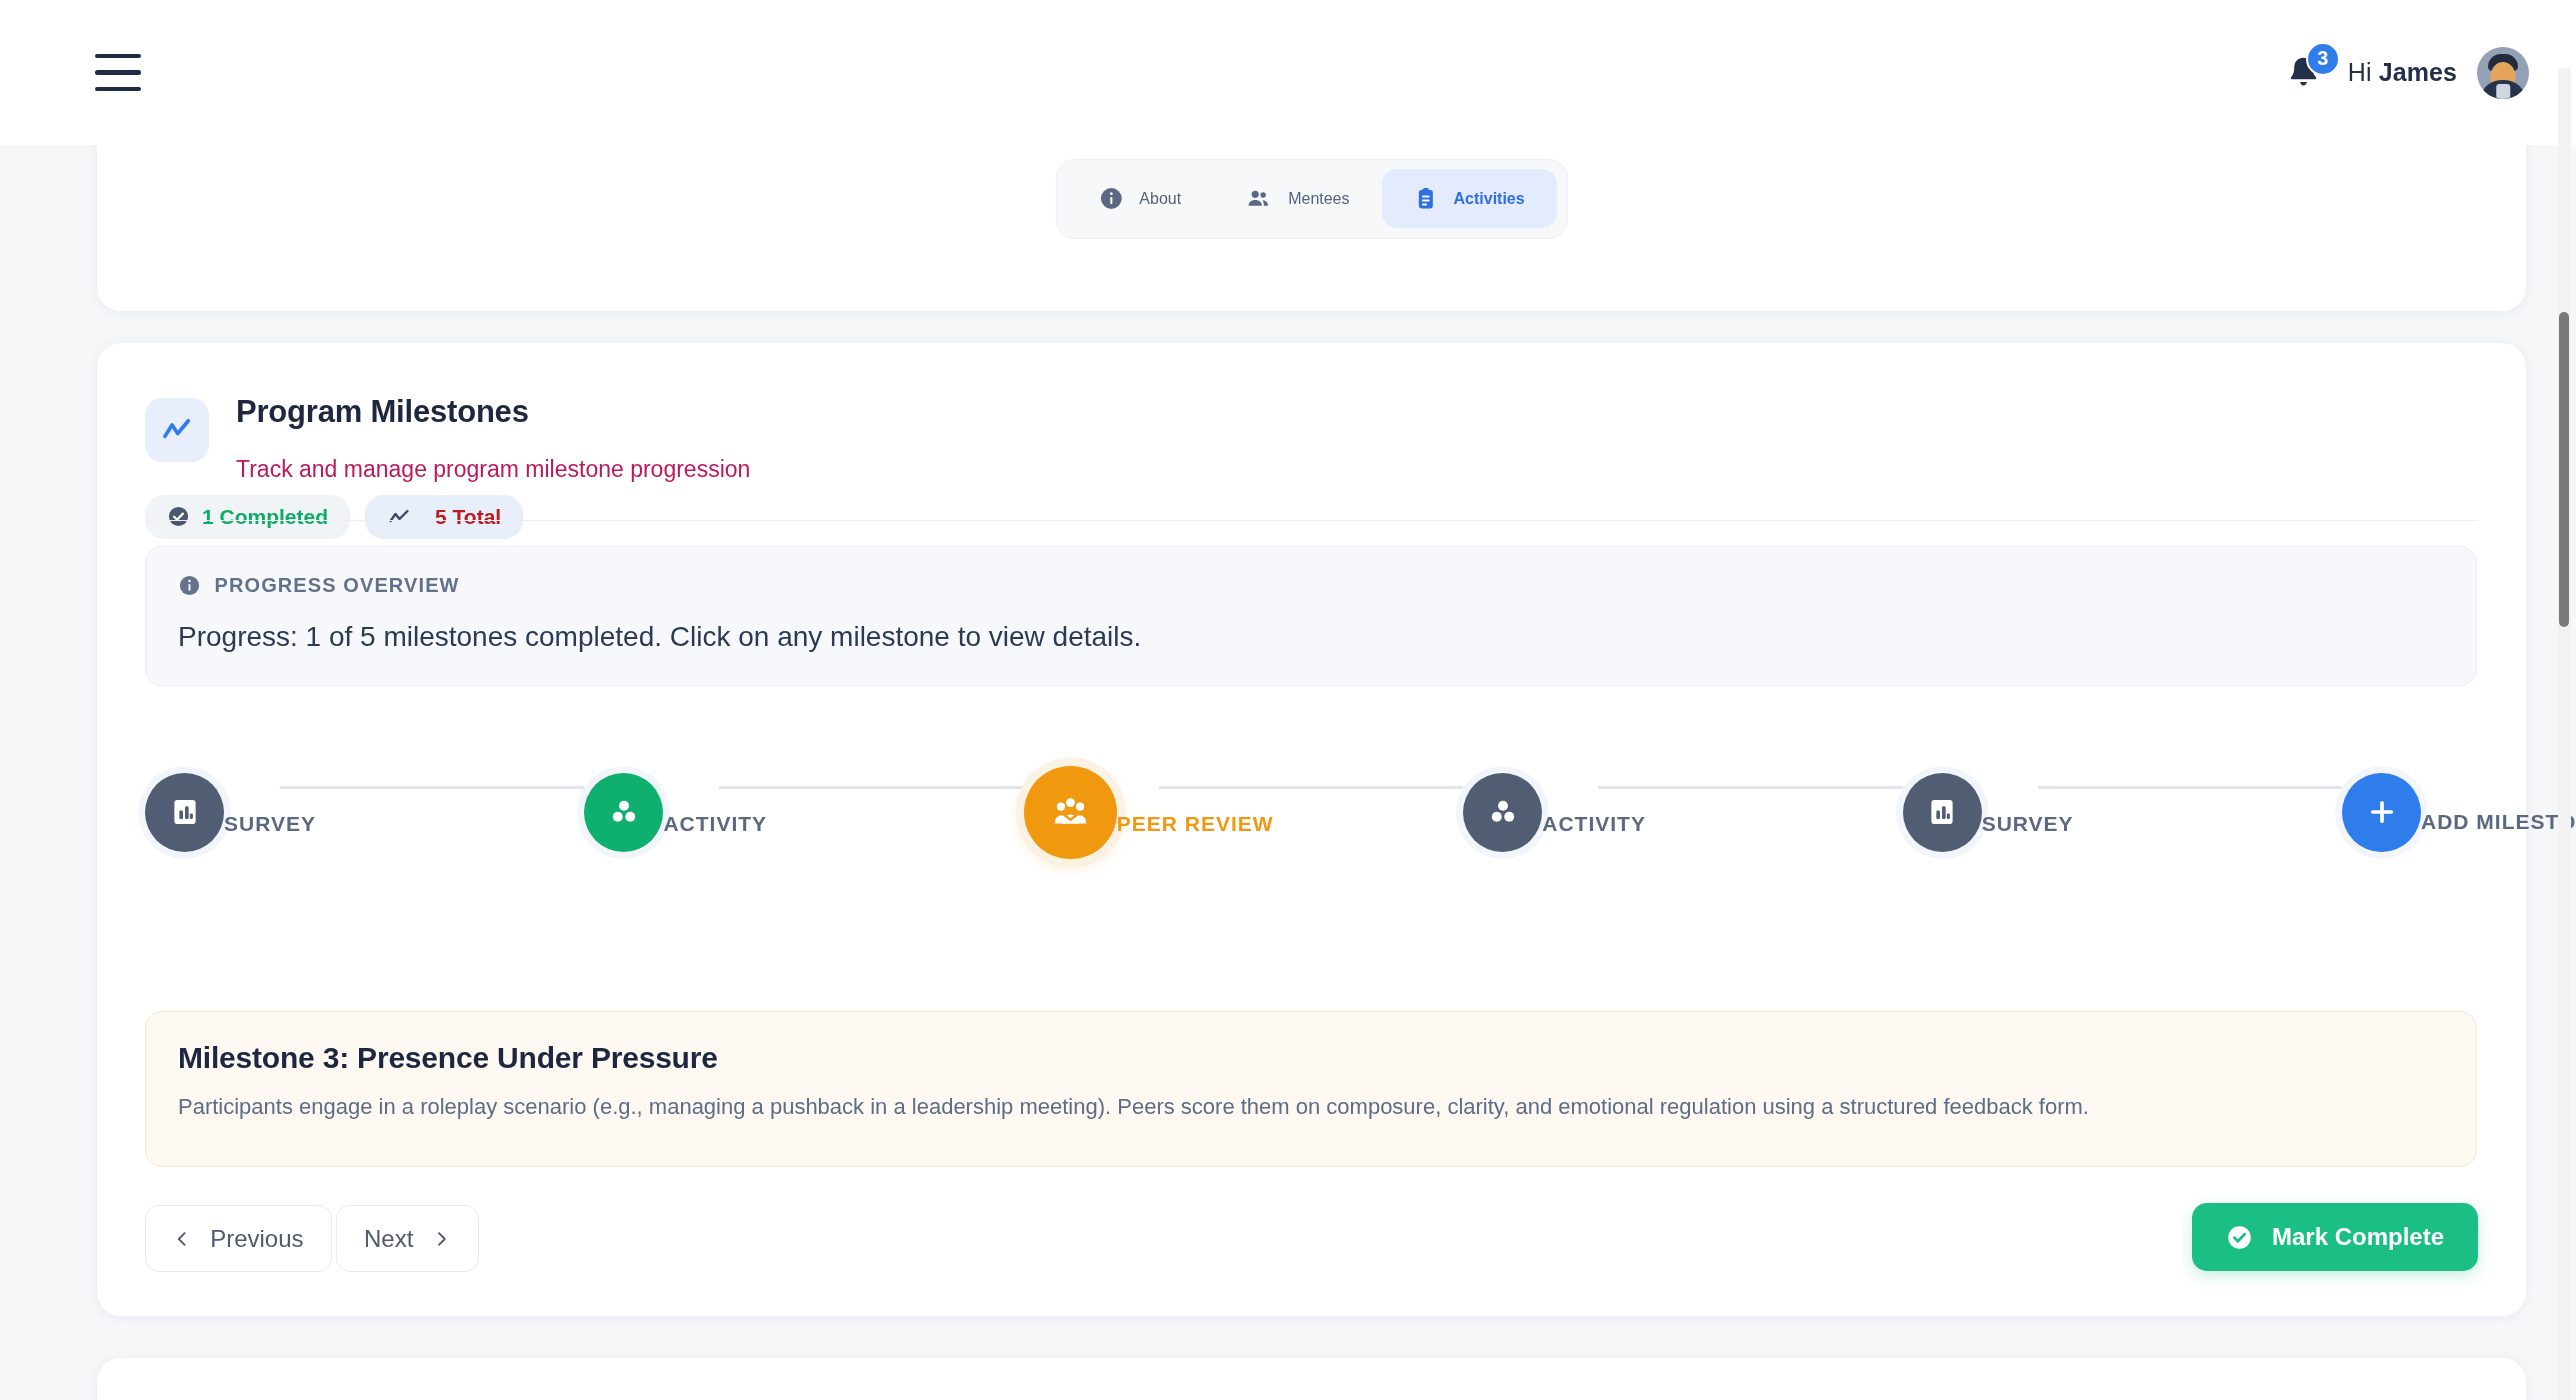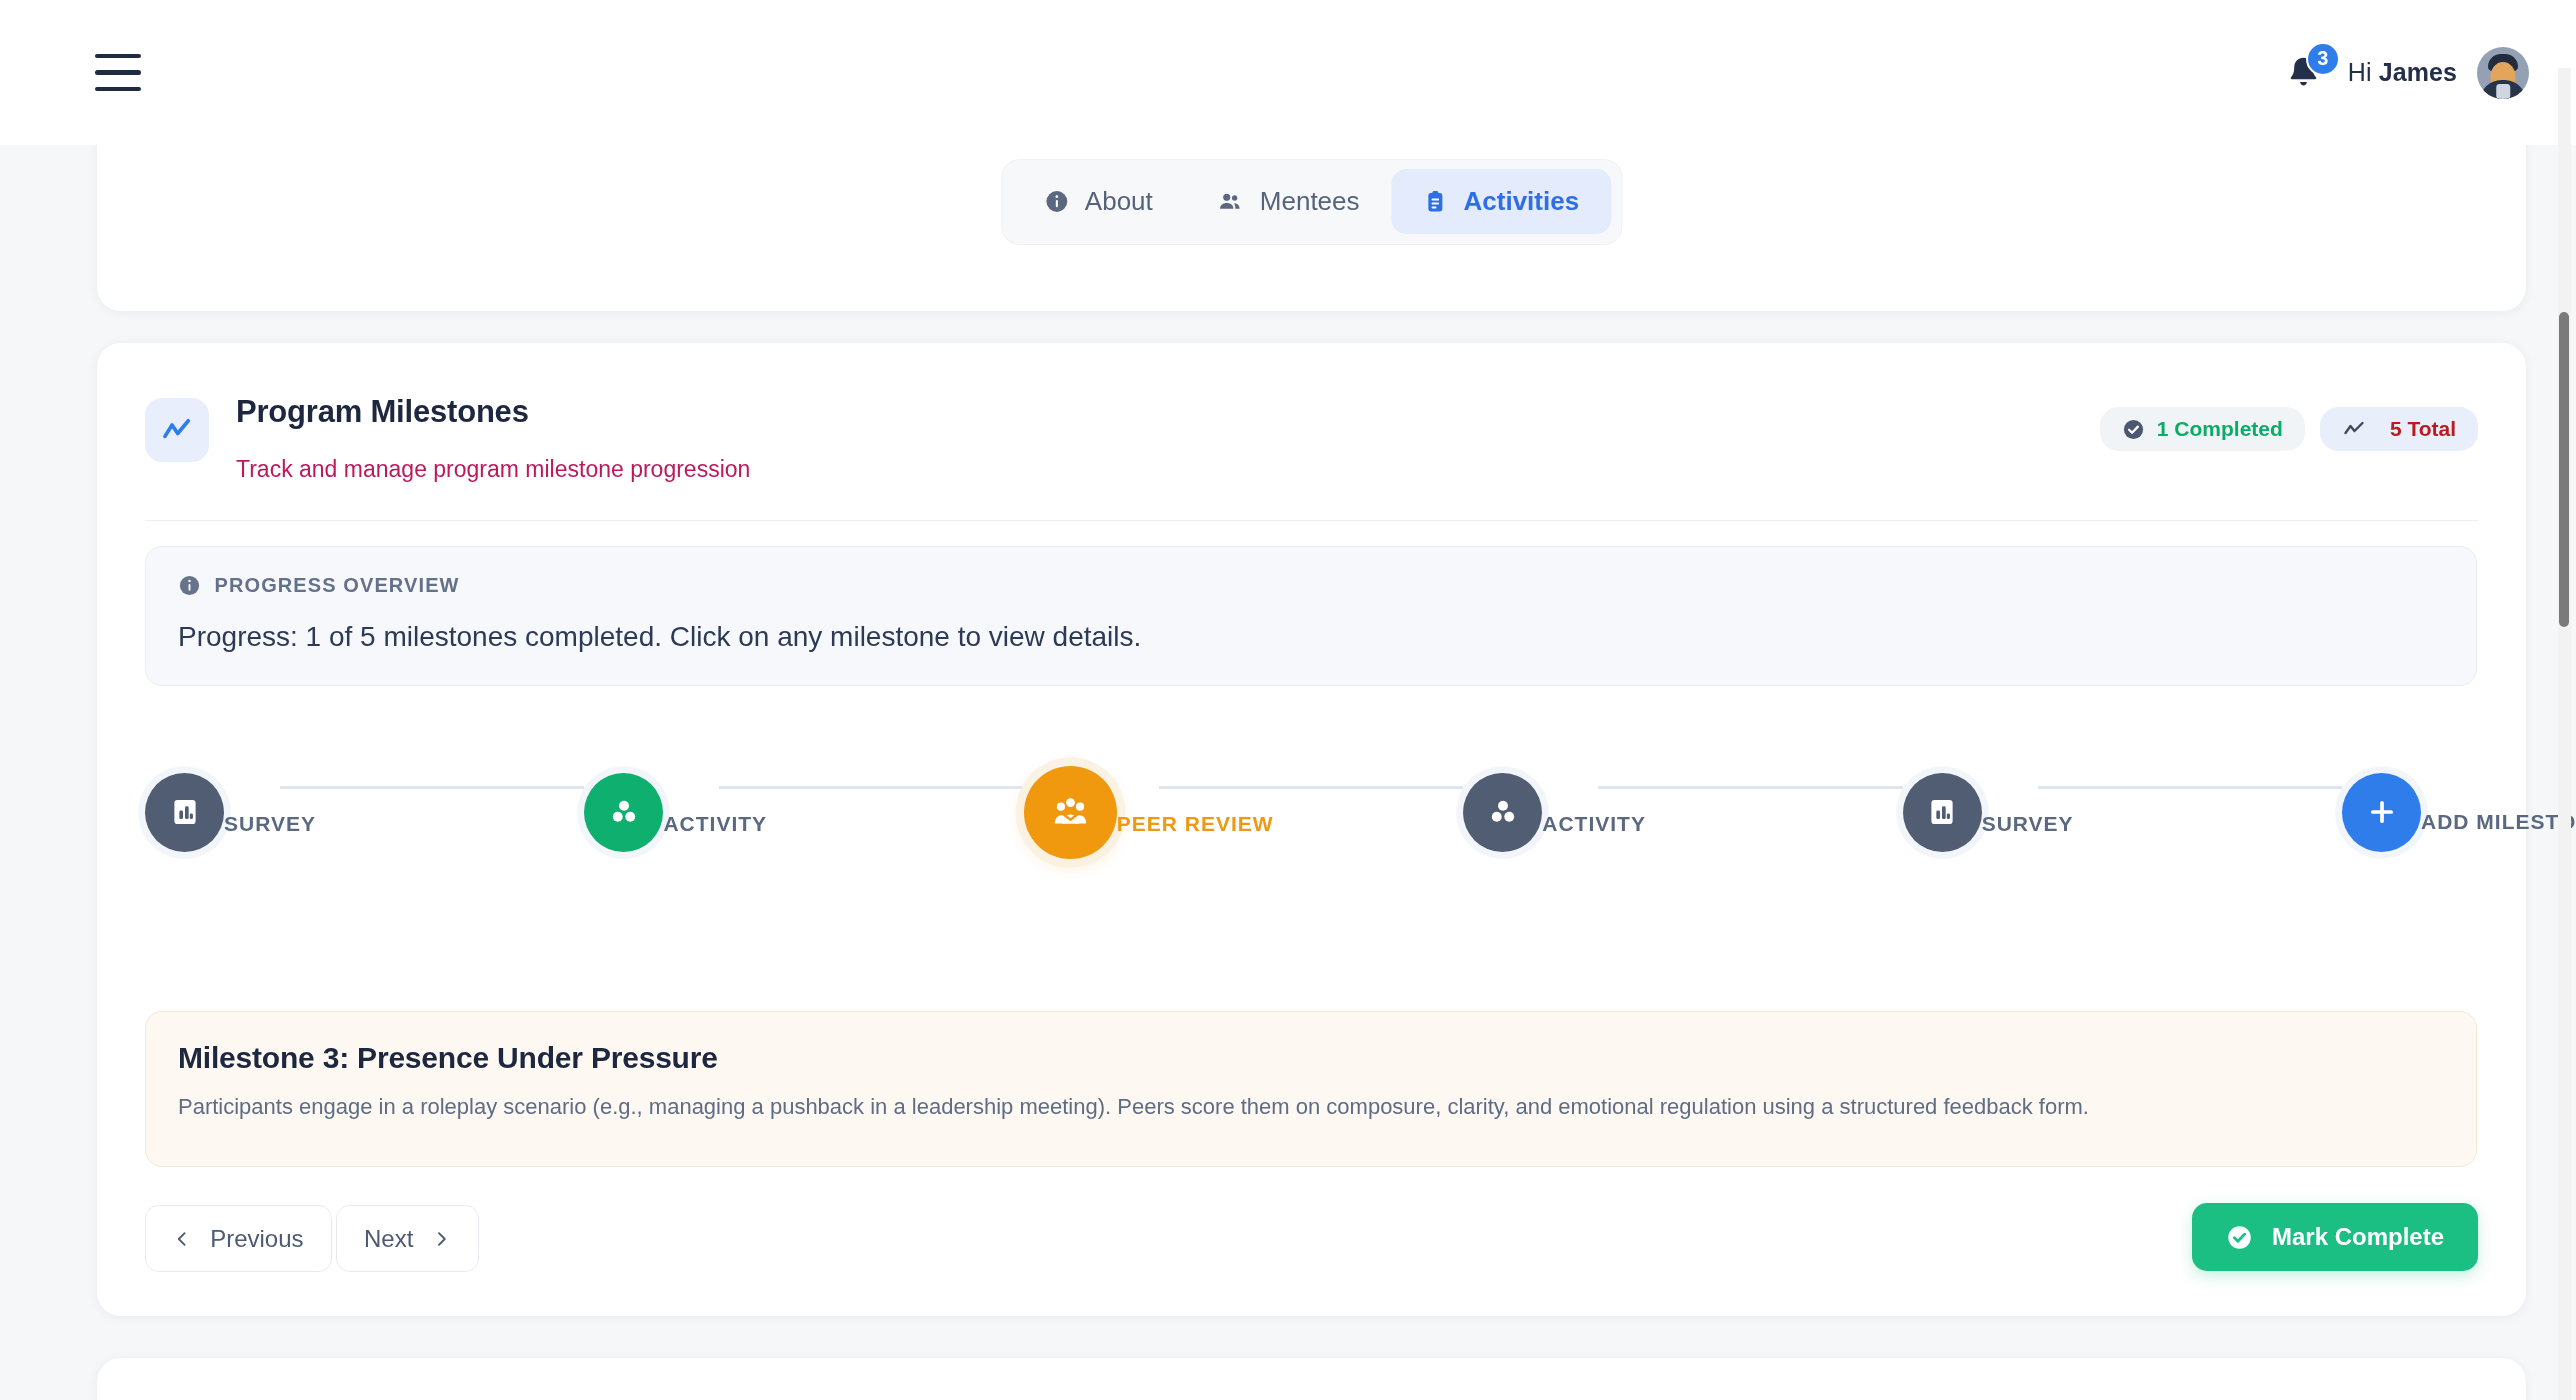--- a/index.html
+++ b/index.html
@@ -143,21 +143,21 @@
     border: 0.8px solid #edf0f4;
     border-radius: 18.6px;
     padding: 9.3px 10px;
   }
   .tab {
     display: flex;
     align-items: center;
     gap: 16px;
     padding: 17px 32px;
     border-radius: 15px;
-    font-size: 26px;
+    font-size: 16px;
     color: #56637a;
     white-space: nowrap;
     cursor: pointer;
   }
   .tab.active {
     background: #e3ebfd;
     color: #2f6fe4;
     font-weight: 600;
   }
   .tab .ico { display: flex; align-items: center; }
@@ -173,20 +173,21 @@
   }
 
   
   .mhead {
     position: absolute;
     left: 48px; top: 52px;
     right: 48px; height: 98px;
     display: flex;
     align-items: flex-start;
     justify-content: space-between;
+    flex-direction: column;
   }
   .mhead-left { display: flex; gap: 27px; align-items: flex-start; }
   .mhead-icon {
     width: 64px; height: 64px;
     border-radius: 17px;
     background: #e8eefb;
     display: flex; align-items: center; justify-content: center;
     flex: none;
     margin-top: 3.4px;
   }

